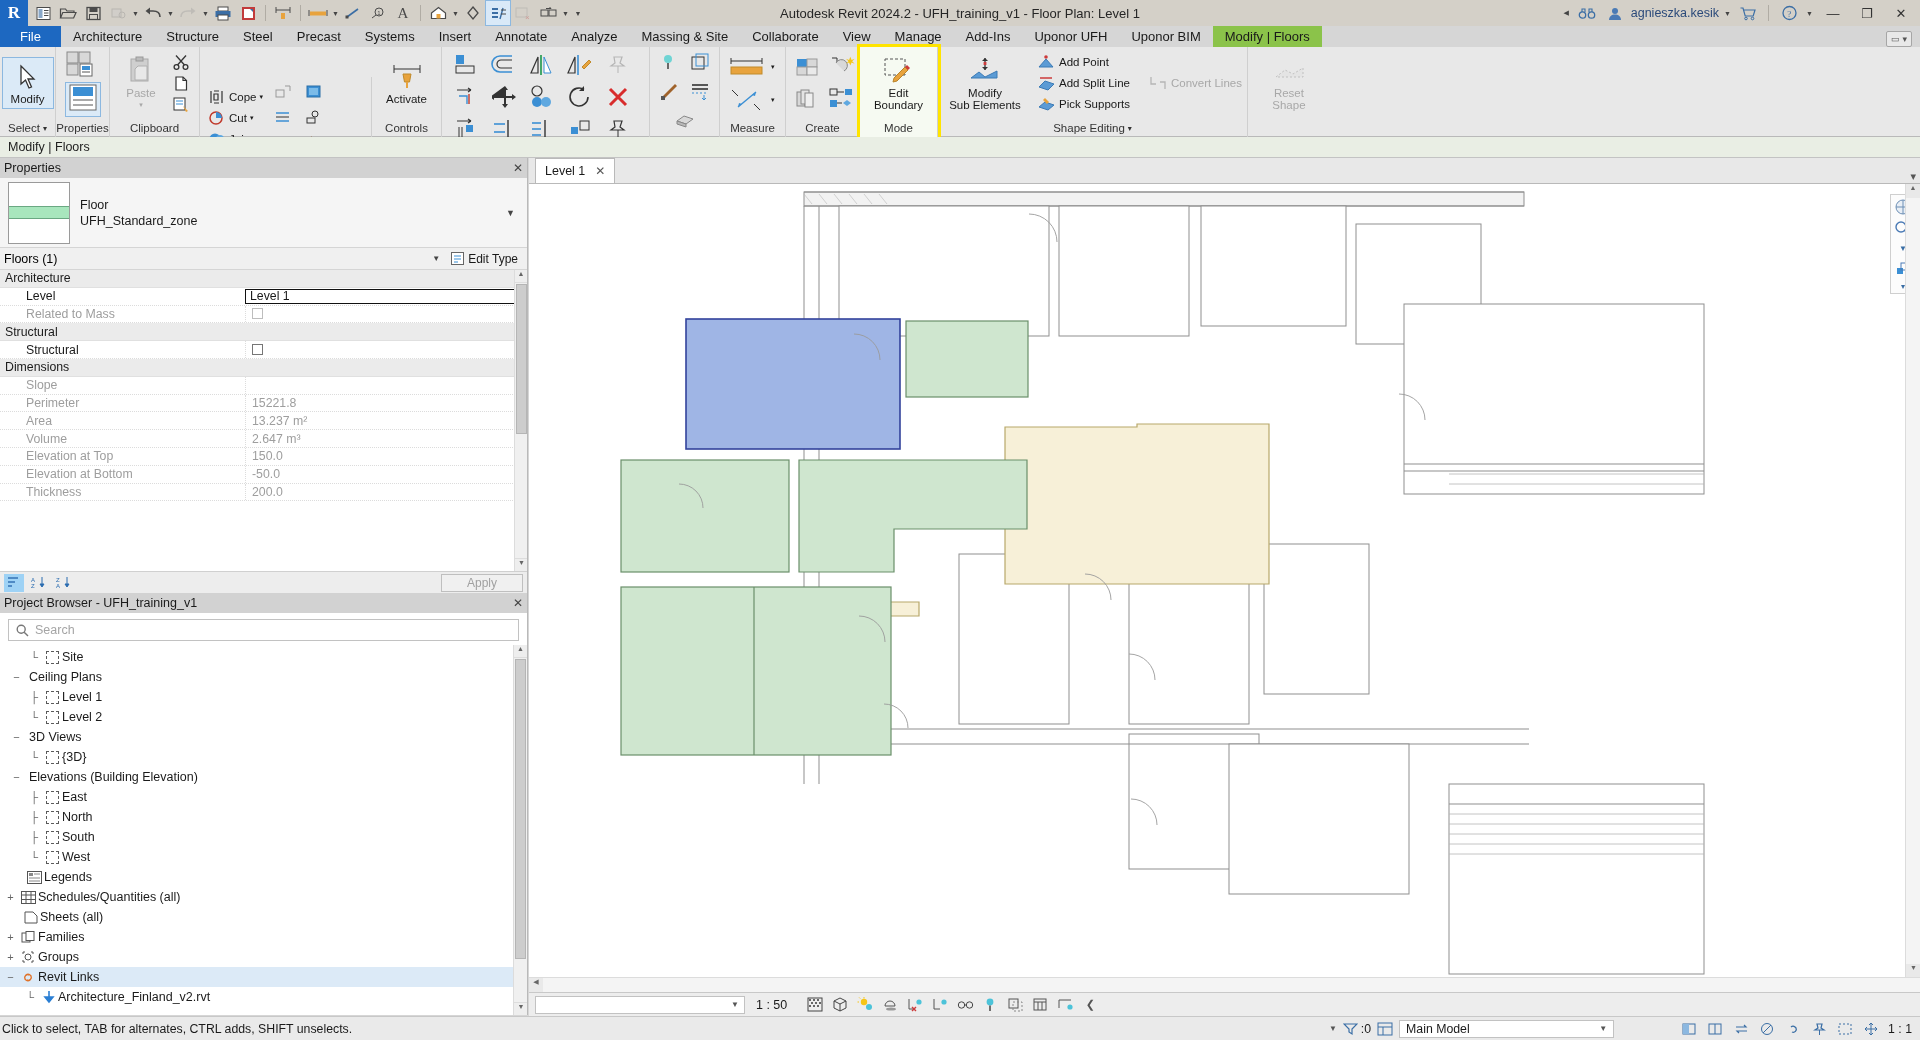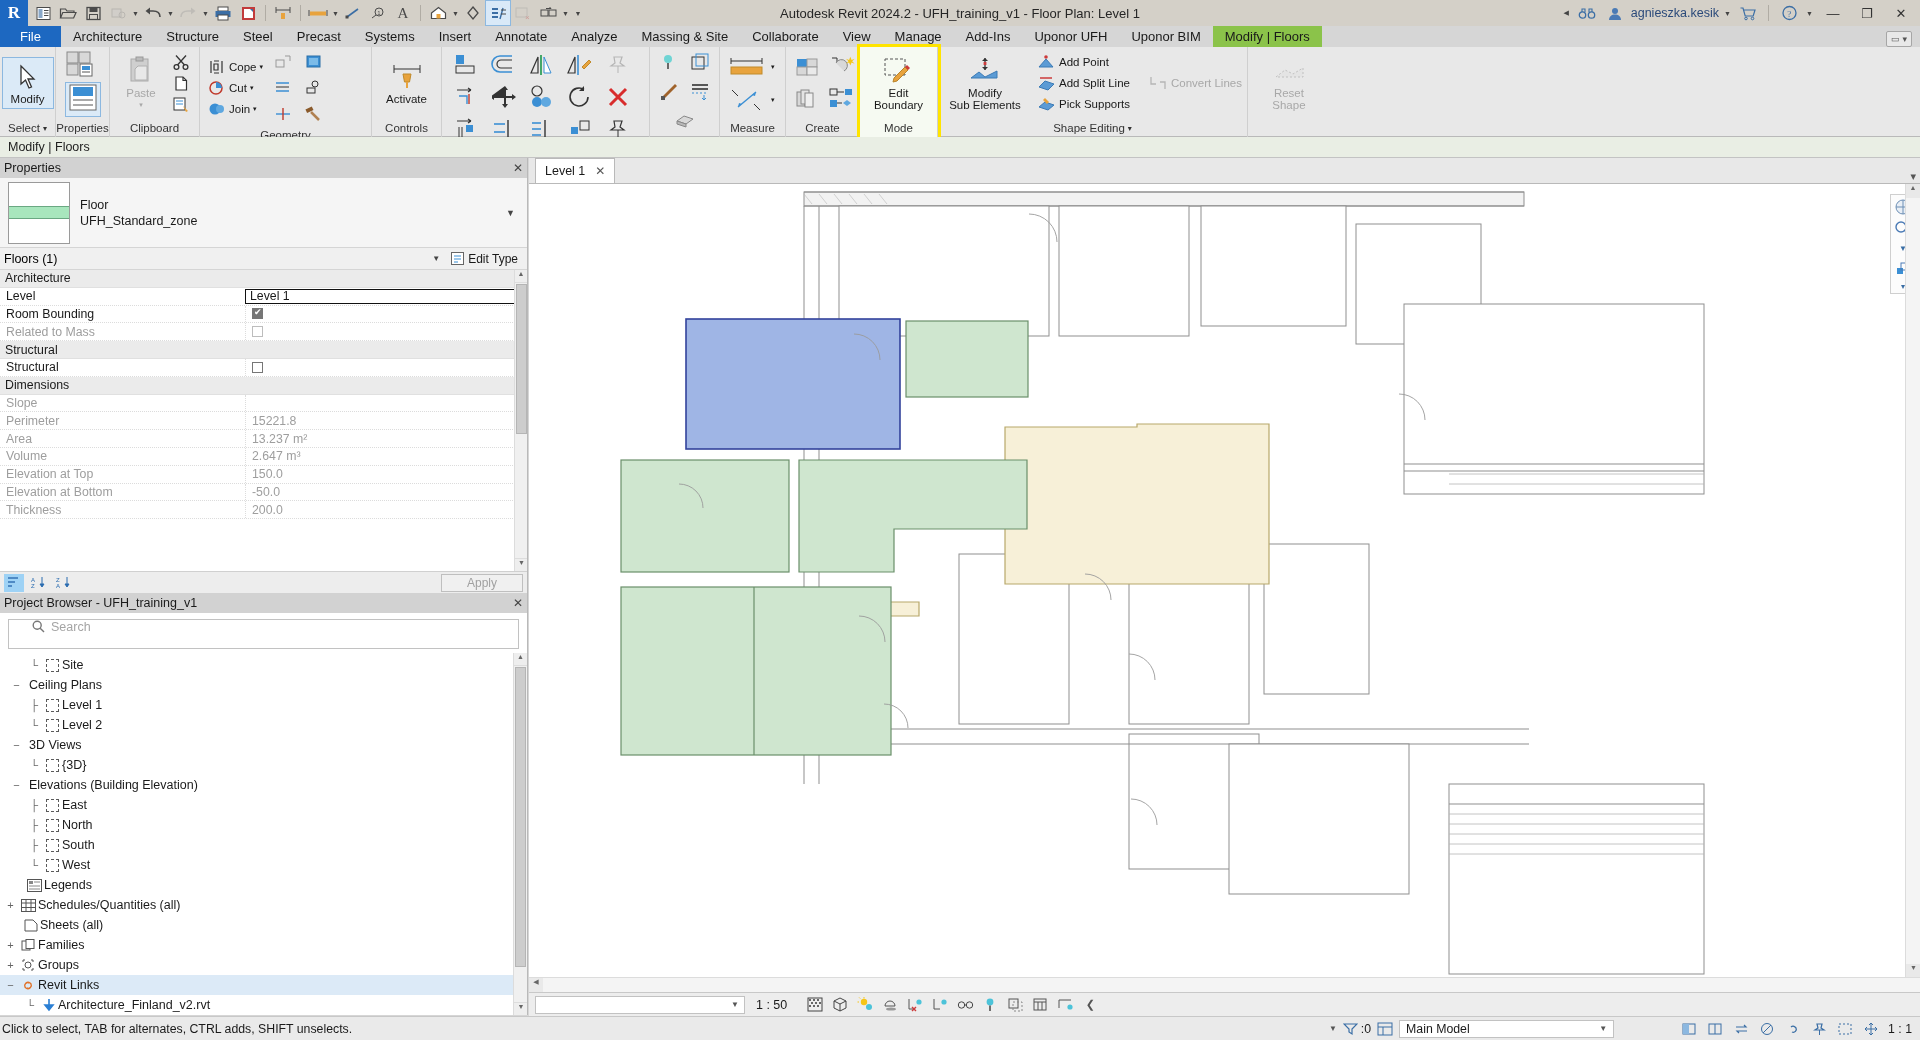--- a/index.html
+++ b/index.html
@@ -123,21 +123,21 @@
   .prop-table { flex:1; overflow:hidden; position:relative; background:#fff;}
   .prop-grouprow {
     height:17.8px;background:#ebebeb;display:flex;align-items:center;
     padding-left:5px;font-size:12.3px;color:#1a1a1a;border-bottom:1px solid #e0e0e0;
   }
   .prop-grouprow .chev { margin-left:auto; font-size:8px;color:#555;padding-right:6px;}
   .prop-row {
     height:17.8px;display:flex;align-items:center;font-size:12.3px;
     border-bottom:1px dotted #dcdcdc;
   }
-  .prop-name { width:245px; padding-left:6px; color:#1a1a1a; }
+  .prop-name { width:245px; padding-left:26px; color:#1a1a1a; }
   .prop-val { flex:1; padding-left:6px; color:#1a1a1a; border-left:1px dotted #dcdcdc; height:100%; display:flex; align-items:center;}
   .prop-row.dim .prop-name, .prop-row.dim .prop-val { color:#9e9e9e; }
   .prop-val.editing {
     border:1.5px solid #111; background:#fff; margin:0 2px 0 0; height:15px; padding-left:4px;
   }
   .cbx { width:11px;height:11px;border:1px solid #767676;background:#fff;display:inline-block; }
   .cbx.checked { background:#767676; position:relative; }
   .cbx.checked:after{
     content:"✔"; color:#fff; font-size:9px; position:absolute; left:1px; top:-2px;
   }
@@ -153,22 +153,22 @@
     font-size:12px;color:#a0a0a0;display:flex;align-items:center;justify-content:center;
   }
 
   
   .browser {
     position:absolute;left:0;top:593px;width:528px;height:422px;
     background:#fff;border-right:1px solid #b9b9b9;display:flex;flex-direction:column;
   }
   .search-wrap { padding:6px 8px 4px; }
   .search-box {
-    height:30px;border:1px solid #c2c2c2;background:#fff;display:flex;align-items:flex-start;
-    gap:6px;padding:0 23px;
+    height:22px;border:1px solid #c2c2c2;background:#fff;display:flex;align-items:center;
+    gap:6px;padding:0 7px;
   }
   .search-box input {
     border:none;outline:none;font-size:12.5px;color:#1a1a1a;flex:1;
     font-family:"Liberation Sans", sans-serif;background:transparent;
   }
   .search-box input::placeholder{ color:#a5a5a5; }
   .tree { flex:1; overflow:hidden; padding-top:2px; position:relative;}
   .tnode { height:20px; display:flex; align-items:center; font-size:12.5px; color:#1a1a1a; white-space:nowrap;}
   .tnode.sel { background:#dceaf7; }
   .tw { width:17px;height:20px;display:flex;align-items:center;justify-content:center;font-size:11px;color:#666;}
@@ -510,21 +510,21 @@
                 <line x1="4" y1="5" x2="11" y2="5" stroke="#3b8fd4"></line>
                 <line x1="4" y1="8" x2="11" y2="8" stroke="#3b8fd4"></line>
                 <path d="M11 10l5 5-2 1z" fill="#e8a33d"></path>
               </svg>
           </div>
         </div>
       </div>
       <div class="rpanel-title">Clipboard</div>
     </div>
 
-    <div class="rpanel" style="width:172px;">
+    <div class="rpanel" style="width:172px;margin-top:30px;">
       <div class="rpanel-body">
         <div class="smallcol">
           <div class="smallbtn">
             <svg width="18" height="16" viewBox="0 0 18 16">
                 <path d="M3 2v12M6 2h5M6 14h5M14 2v12" fill="none" stroke="#333" stroke-width="1.2"></path>
                 <path d="M6 5h4v6H6z" fill="none" stroke="#333" stroke-width="1.2"></path>
               </svg>
             <span>Cope</span>
             <span style="font-size:7px;">▾</span>
           </div>
@@ -932,26 +932,20 @@
     </div>
     <div class="prop-table">
 
       <div class="prop-grouprow">
         <span>Architecture</span>
         <span class="chev">▲</span>
       </div>
       <div class="prop-row">
         <div class="prop-name">Level</div>
         <div class="prop-val editing">Level 1</div>
-      </div>
-      <div class="prop-row">
-        <div class="prop-name">Room Bounding</div>
-        <div class="prop-val">
-            <span class="cbx checked"></span>
-          </div>
       </div>
       <div class="prop-row dim">
         <div class="prop-name">Related to Mass</div>
         <div class="prop-val">
             <span class="cbx dimb"></span>
           </div>
       </div>
 
       <div class="prop-grouprow">
         <span>Structural</span>

